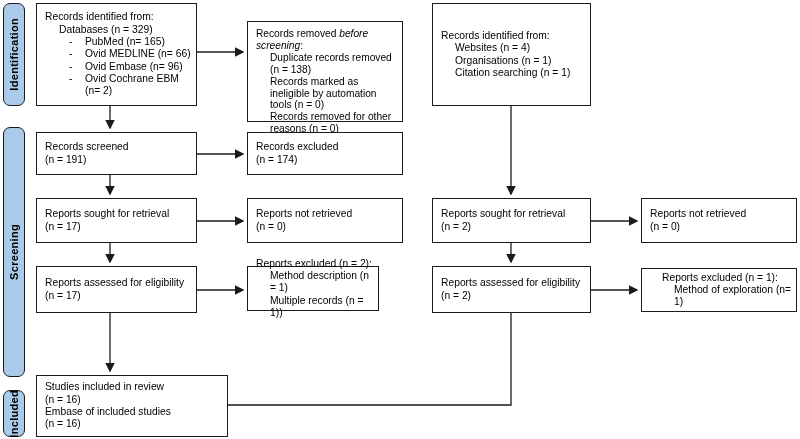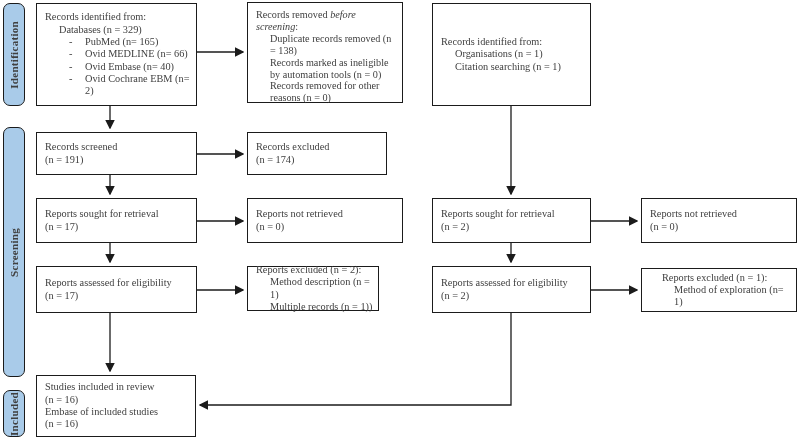--- a/index.html
+++ b/index.html
@@ -1,18 +1,18 @@
 <!DOCTYPE html>
 <html><head>
 <meta charset="utf-8">
 <style>
   html,body{margin:0;padding:0;background:#ffffff;}
   .canvas{
     position:relative;width:800px;height:439px;background:#ffffff;
-    font-family:Liberation Serif, serif;color:#404040;overflow:hidden;
+    font-family:Liberation Sans, sans-serif;color:#000000;overflow:hidden;
   }
   .wires{position:absolute;left:0;top:0;width:800px;height:439px;}
   .box{
     position:absolute;box-sizing:border-box;background:#fff;
     border:1.5px solid #1b1b1b;
     font-size:10.3px;line-height:12.3px;
     padding:4px 4px 4px 8px;
   }
   .vcenter{display:flex;flex-direction:column;justify-content:center;}
   .ln{margin:0;}
@@ -77,46 +77,47 @@
     <div class="bul">
         <span class="dash">-</span>
         <span>PubMed (n= 165)</span>
       </div>
     <div class="bul">
         <span class="dash">-</span>
         <span>Ovid MEDLINE (n= 66)</span>
       </div>
     <div class="bul">
         <span class="dash">-</span>
-        <span>Ovid Embase (n= 40)</span>
+        <span>Ovid Embase (n= 96)</span>
       </div>
     <div class="bul">
         <span class="dash">-</span>
         <span>Ovid Cochrane EBM (n= 2)</span>
       </div>
   </div>
 
-  <div class="box" style="left:247px;top:2px;width:156px;height:101px;padding-top:6px;font-size:10.2px;line-height:11.9px;">
+  <div class="box" style="left:247px;top:21px;width:156px;height:101px;padding-top:6px;font-size:10.2px;line-height:11.9px;">
     <p class="ln"><span>Records removed </span><i>before screening</i><span>:</span></p>
     <div class="ln ind1">Duplicate records removed (n = 138)</div>
     <div class="ln ind1">Records marked as ineligible by automation tools (n = 0)</div>
     <div class="ln ind1">Records removed for other reasons (n = 0)</div>
   </div>
 
   <div class="box vcenter" style="left:432px;top:3px;width:159px;height:103px;">
     <div class="ln">Records identified from:</div>
+    <div class="ln ind1">Websites (n = 4)</div>
     <div class="ln ind1">Organisations (n = 1)</div>
     <div class="ln ind1">Citation searching (n = 1)</div>
   </div>
 
   <div class="box vcenter" style="left:36px;top:132px;width:161px;height:43px;">
     <div class="ln">Records screened</div>
     <div class="ln">(n = 191)</div>
   </div>
-  <div class="box vcenter" style="left:247px;top:132px;width:140px;height:43px;justify-content:center;">
+  <div class="box vcenter" style="left:247px;top:132px;width:156px;height:43px;justify-content:center;">
     <div class="ln">Records excluded</div>
     <div class="ln">(n = 174)</div>
   </div>
 
   <div class="box vcenter" style="left:36px;top:198px;width:161px;height:45px;">
     <div class="ln">Reports sought for retrieval</div>
     <div class="ln">(n = 17)</div>
   </div>
   <div class="box vcenter" style="left:247px;top:198px;width:156px;height:45px;">
     <div class="ln">Reports not retrieved</div>
@@ -142,20 +143,20 @@
   </div>
   <div class="box vcenter" style="left:432px;top:266px;width:159px;height:47px;">
     <div class="ln">Reports assessed for eligibility</div>
     <div class="ln">(n = 2)</div>
   </div>
   <div class="box vcenter" style="left:641px;top:268px;width:156px;height:44px;padding-left:20px;">
     <div class="ln">Reports excluded (n = 1):</div>
     <div class="ln" style="padding-left:12px;">Method of exploration (n= 1)</div>
   </div>
 
-  <div class="box vcenter" style="left:36px;top:375px;width:160px;height:62px;padding-left:8px;">
+  <div class="box vcenter" style="left:36px;top:375px;width:192px;height:62px;padding-left:8px;">
     <div class="ln">Studies included in review</div>
     <div class="ln">(n = 16)</div>
     <div class="ln">Embase of included studies</div>
     <div class="ln">(n = 16)</div>
   </div>
 
 </div>
 
 </body></html>

